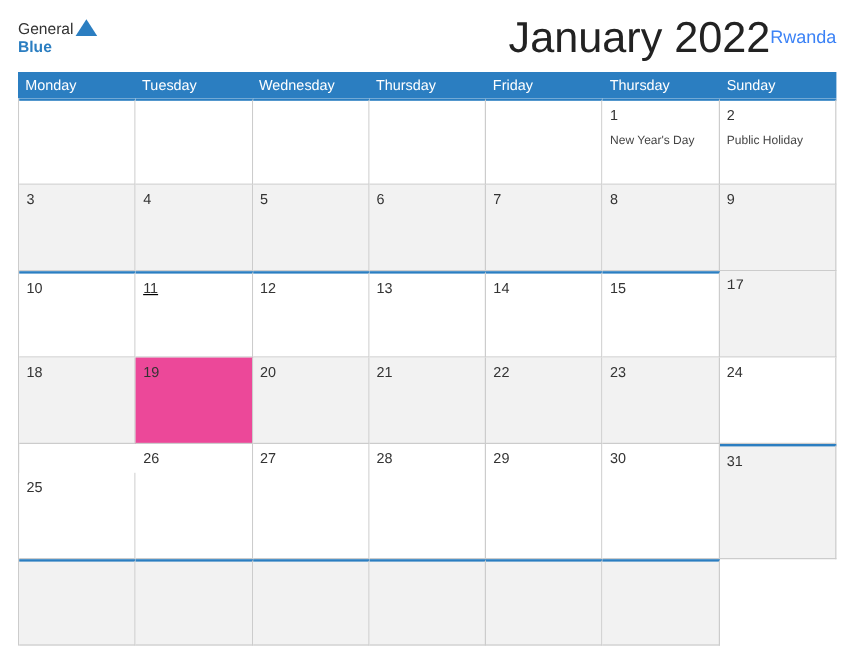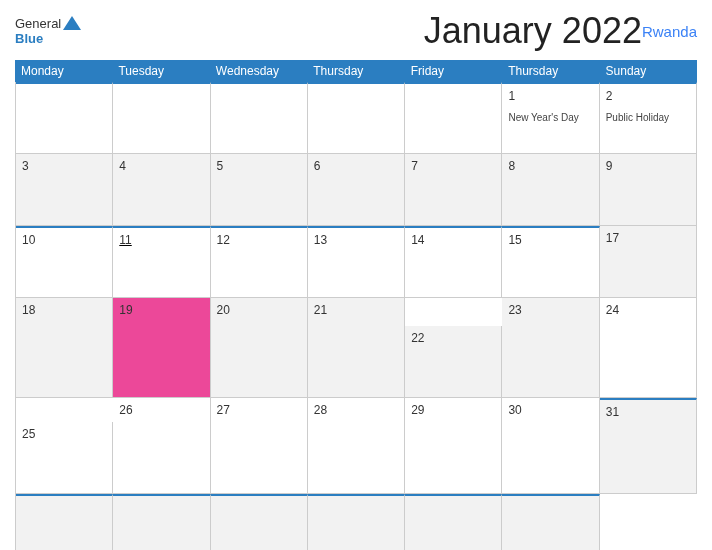--- a/index.html
+++ b/index.html
@@ -184,36 +184,36 @@
       </div>
       <div class="cal-cell" style="border-top: 2px solid rgb(43, 126, 193);">
         <span class="day-num">13</span>
       </div>
       <div class="cal-cell" style="border-top: 2px solid rgb(43, 126, 193);">
         <span class="day-num">14</span>
       </div>
       <div class="cal-cell" style="border-top: 2px solid rgb(43, 126, 193);">
         <span class="day-num">15</span>
       </div>
-      <div class="cal-cell" style="background: rgb(242, 242, 242); border-top: none;">
+      <div class="cal-cell" style="background: rgb(242, 242, 242); border-top: none; font-family: Liberation Mono, monospace;">
         <span class="day-num">17</span>
       </div>
       <div class="cal-cell" style="background: rgb(242, 242, 242); border-top: none;">
         <span class="day-num">18</span>
       </div>
       <div class="cal-cell" style="background: #ec4899; border-top: none;">
         <span class="day-num">19</span>
       </div>
       <div class="cal-cell" style="background: rgb(242, 242, 242); border-top: none;">
         <span class="day-num">20</span>
       </div>
       <div class="cal-cell" style="background: rgb(242, 242, 242); border-top: none;">
         <span class="day-num">21</span>
       </div>
-      <div class="cal-cell" style="background: rgb(242, 242, 242); border-top: none; margin-top: 28px;">
+      <div class="cal-cell" style="background: rgb(242, 242, 242); border-top: none;">
         <span class="day-num">22</span>
       </div>
       <div class="cal-cell" style="background: rgb(242, 242, 242); border-top: none;">
         <span class="day-num">23</span>
       </div>
       <div class="cal-cell" style="border-top: none;">
         <span class="day-num">24</span>
       </div>
       <div class="cal-cell" style="border-top: none; margin-top: 24px;">
         <span class="day-num">25</span>

